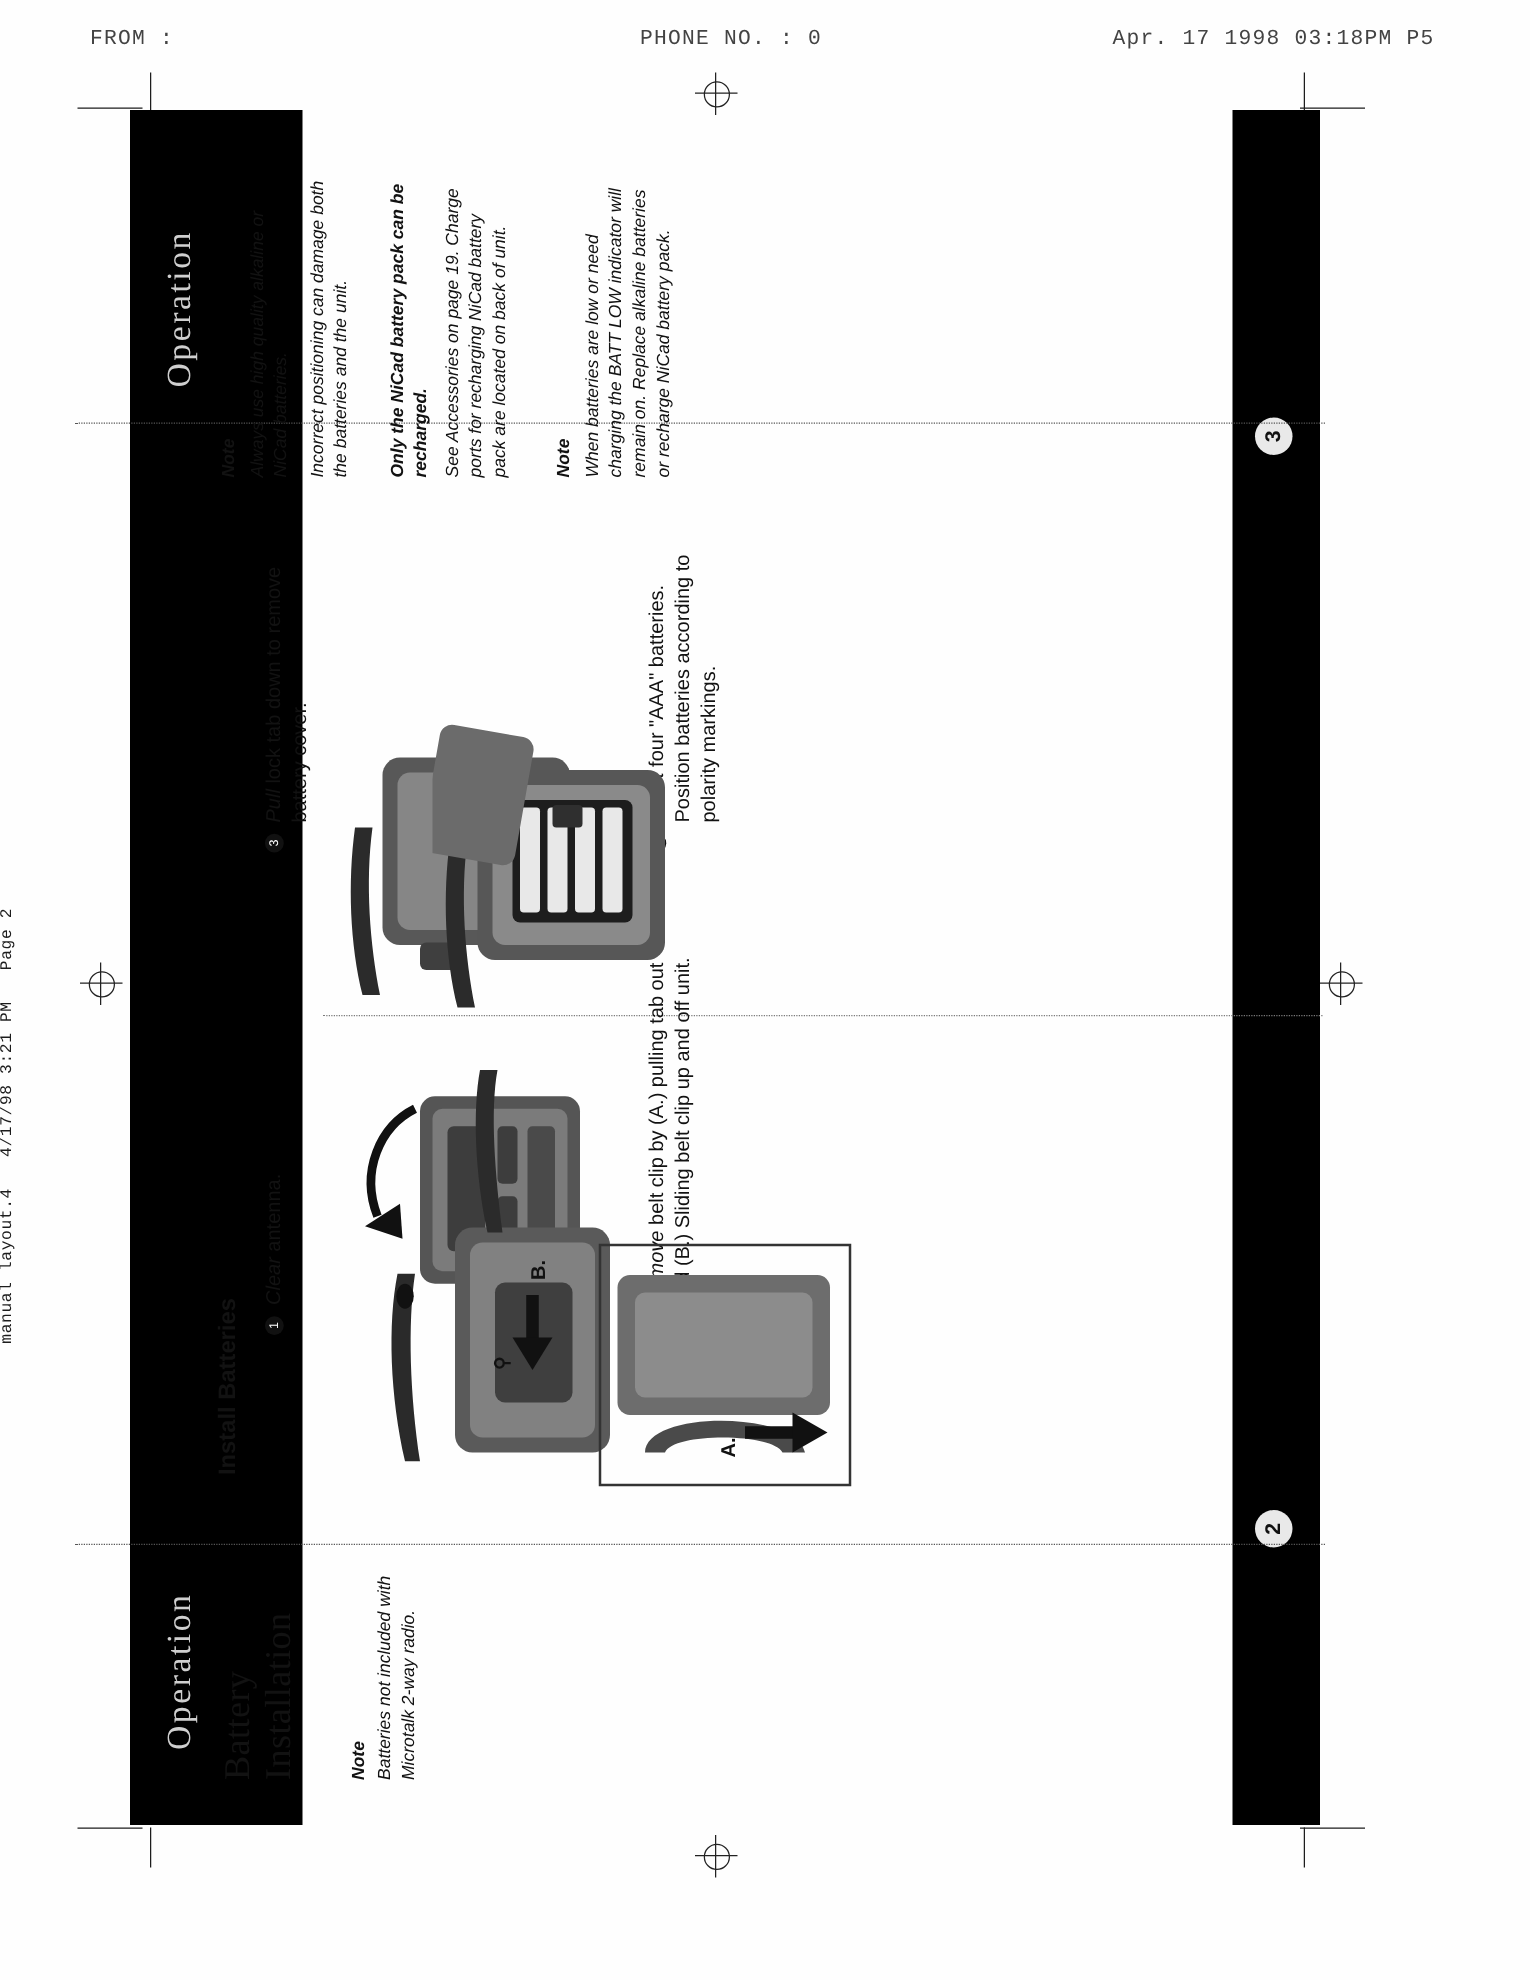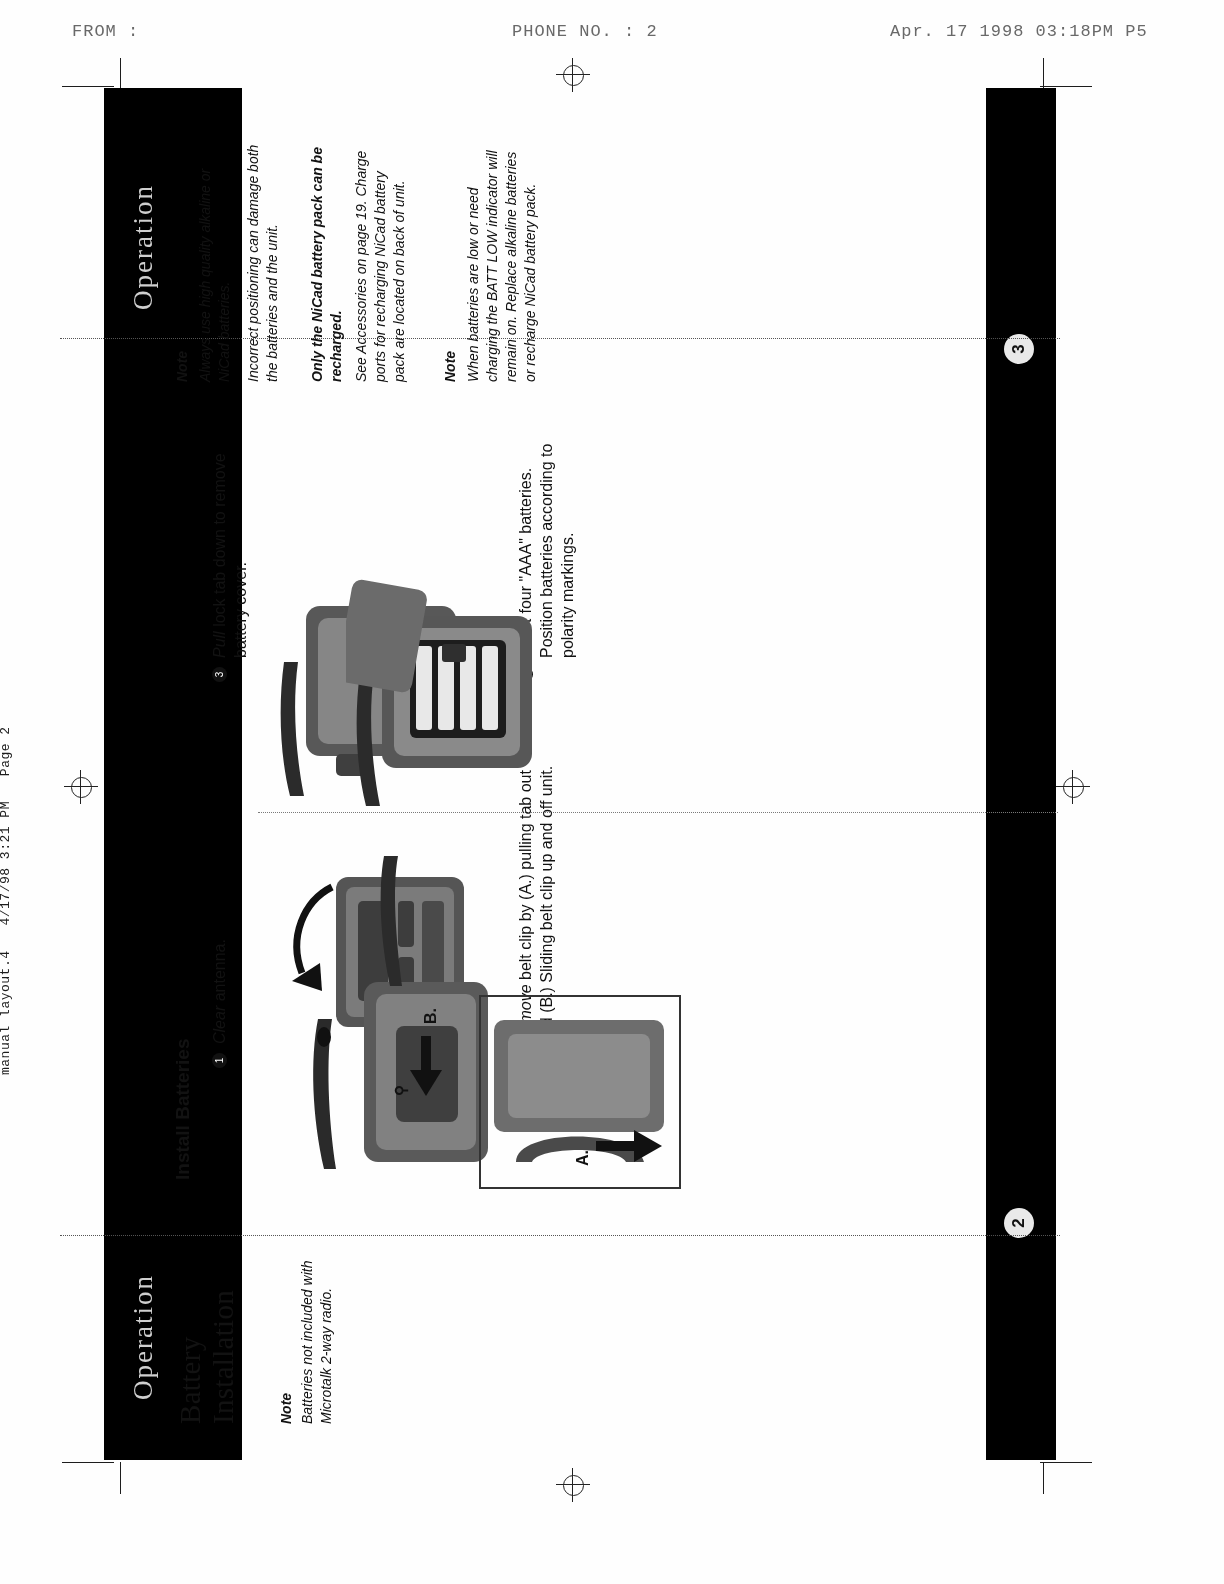--- a/index.html
+++ b/index.html
@@ -22,21 +22,21 @@
   
   .fax-header {
     position: absolute;
     top: 22px;
     left: 0;
     width: 1224px;
     height: 24px;
     font-family: "Liberation Mono", monospace;
     font-size: 17px;
     letter-spacing: 1px;
-    color: #a16207;
+    color: #a21caf;
   }
   .fax-from  { position: absolute; left: 72px;  top: 0; }
   .fax-phone { position: absolute; left: 512px; top: 0; }
   .fax-date  { position: absolute; left: 890px; top: 0; }
 
   
   .slug {
     position: absolute;
     left: -2px;
     top: 1075px;
@@ -208,21 +208,21 @@
   
   .art { position: absolute; }
 </style>
 </head>
 <body>
 
 <div class="page">
 
   <div class="fax-header">
     <div class="fax-from">FROM :</div>
-    <div class="fax-phone">PHONE NO.  : 2</div>
+    <div class="fax-phone">PHONE NO.  : 0</div>
     <div class="fax-date">Apr. 17 1998 03:18PM P5</div>
   </div>
 
   <div class="slug">manual layout.4   4/17/98 3:21 PM   Page 2</div>
 
   <div class="regmark rm-top">
       <div class="circle"></div>
     </div>
   <div class="regmark rm-bottom">
       <div class="circle"></div>

